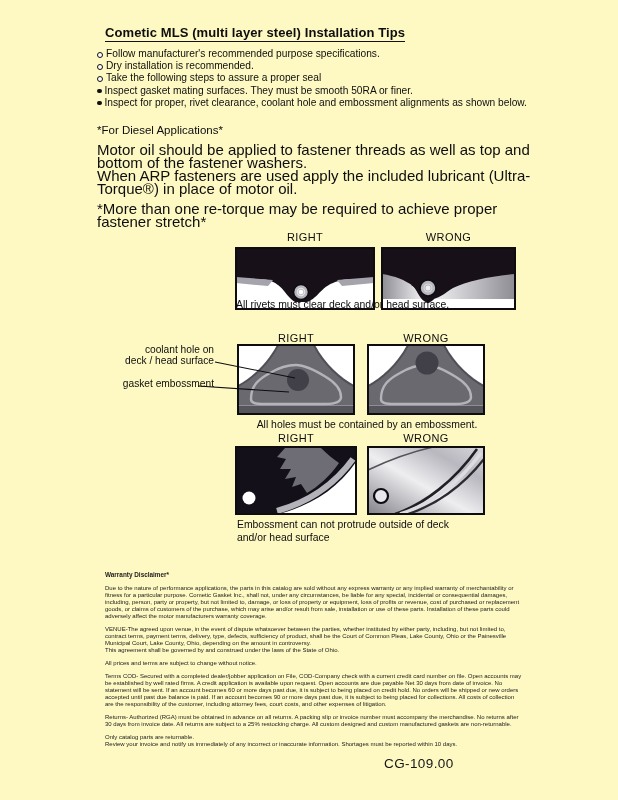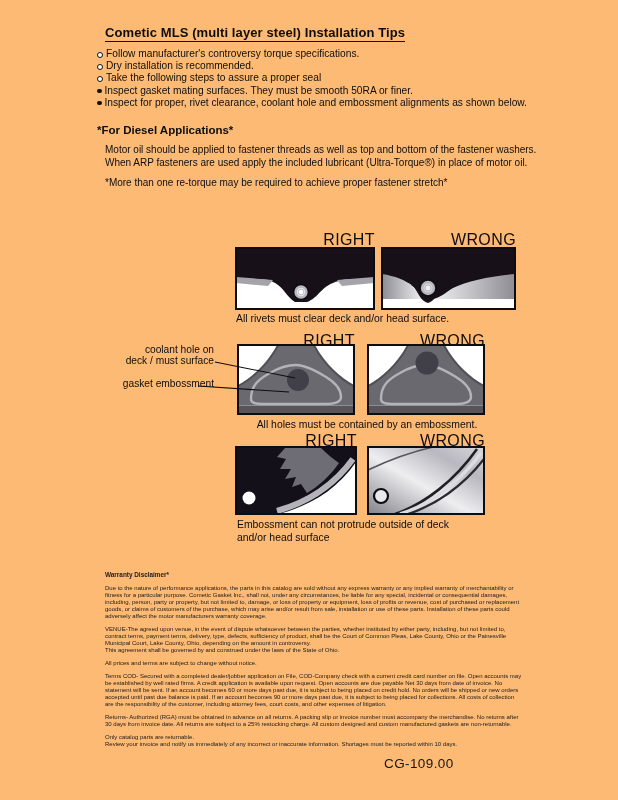--- a/index.html
+++ b/index.html
@@ -1,59 +1,59 @@
 <!DOCTYPE html>
 <html><head>
 <meta charset="utf-8">
 <style>
   html,body{margin:0;padding:0;background:#e8e8e8;}
   .page{
-    position:relative;width:618px;height:800px;background:#fdba74;
+    position:relative;width:618px;height:800px;background:#fef9c3;
     font-family:"Liberation Sans","DejaVu Sans",sans-serif;color:#111;
     overflow:hidden;margin:0 auto;
   }
   
   .content{position:absolute;left:97px;top:23px;width:442px;}
   .doc-title{
     display:inline-block;font-size:13px;font-weight:bold;letter-spacing:.1px;
     border-bottom:1.6px solid #111;padding-bottom:1px;margin:0 0 6px 8px;color:#0d0d0d;
   }
   .bullet-row{display:flex;align-items:flex-start;line-height:12.2px;font-size:10.2px;color:#0e0e0e;}
   .bullet-row .glyph{
     flex:0 0 auto;width:4px;height:4px;border:1.1px solid #111;border-radius:50%;
     margin:3.5px 3px 0 0;background:#fff;
   }
   .bullet-row.sub{}
   .bullet-row.sub .glyph{width:4.5px;height:4.5px;border:none;background:#111;margin-top:4px;}
-  .diesel-heading{font-size:11.5px;font-weight:bold;margin:15px 0 0 0;color:#0d0d0d;}
-  .para{font-size:10px;line-height:13px;margin:7px 0 0 8px;white-space:pre-line;color:#0e0e0e;}
+  .diesel-heading{font-size:11.5px;font-weight:normal;margin:15px 0 0 0;color:#0d0d0d;}
+  .para{font-size:15px;line-height:13px;margin:7px 0 0 0;white-space:pre-line;color:#0e0e0e;}
   
   .fig-row{position:absolute;}
-  .fig-label{position:absolute;top:0;font-size:16px;letter-spacing:.4px;text-align:right;color:#0d0d0d;}
+  .fig-label{position:absolute;top:0;font-size:11px;letter-spacing:.4px;text-align:center;color:#0d0d0d;}
   .fig-caption{position:absolute;font-size:10.4px;color:#0d0d0d;white-space:pre-line;line-height:12.5px;}
   .fig-svg{position:absolute;display:block;}
   .ann-label{position:absolute;left:1px;width:95px;text-align:right;font-size:10.2px;line-height:10.8px;color:#0e0e0e;}
   .leader{position:absolute;left:0;top:0;pointer-events:none;z-index:3;}
   
   .fineprint{position:absolute;left:105px;top:571px;width:418px;color:#1b1b1b;}
   .fineprint h6{font-size:6.4px;margin:0 0 7px 0;font-weight:bold;}
   .fineprint p{font-size:6px;line-height:7px;margin:0 0 6px 0;white-space:pre-line;}
   .page-code{position:absolute;left:384px;top:756px;font-size:13.5px;letter-spacing:.4px;color:#161616;}
 </style>
 </head>
 <body>
 
 <div class="page">
 
   <div class="content">
     <h1 class="doc-title">Cometic MLS (multi layer steel) Installation Tips</h1>
 
     <div class="bullet-row">
       <span class="glyph"></span>
-      <span>Follow manufacturer's controversy torque specifications.</span>
+      <span>Follow manufacturer's recommended purpose specifications.</span>
     </div>
     <div class="bullet-row">
       <span class="glyph"></span>
       <span>Dry installation is recommended.</span>
     </div>
     <div class="bullet-row">
       <span class="glyph"></span>
       <span>Take the following steps to assure a proper seal</span>
     </div>
     <div class="bullet-row sub">
@@ -101,30 +101,30 @@
       <rect x="1" y="52" width="133" height="10" fill="#ffffff"></rect>
       <path d="M1,27 C14,29 24,33 32,39 C36,43 38,49 42,52 L1,52 Z" fill="url(#g1l)"></path>
       <path d="M134,27 C110,29 86,34 72,41 C64,46 60,50 52,52 L134,52 Z" fill="url(#g1r)"></path>
       <path d="M30,38 C38,42 36,52 47,56 C58,52 56,42 64,38 C54,32 40,32 30,38 Z" fill="#171019"></path>
       <circle cx="47" cy="41" r="8" fill="#b9b7bf" stroke="#0d0d0f" stroke-width="1.6"></circle>
       <circle cx="47" cy="41" r="4.5" fill="#d9d9dd"></circle>
       <circle cx="47" cy="41" r="3" fill="#efeff1" stroke="#9a98a0" stroke-width="0.6"></circle>
       <rect x="1" y="1" width="133" height="61" fill="none" stroke="#0d0d0f" stroke-width="2"></rect>
     </svg>
 
-    <div class="fig-caption" style="left:1px;top:82px;">All rivets must clear deck and/or head surface.</div>
+    <div class="fig-caption" style="left:1px;top:68px;">All rivets must clear deck and/or head surface.</div>
   </div>
 
   <div class="fig-row" style="left:118px;top:332px;width:370px;height:102px;">
     <div class="fig-label" style="left:119px;width:118px;">RIGHT</div>
     <div class="fig-label" style="left:249px;width:118px;">WRONG</div>
 
     <div class="ann-label" style="top:13px;">
       <div>coolant hole on</div>
-      <div>deck / must surface</div>
+      <div>deck / head surface</div>
     </div>
     <div class="ann-label" style="top:47px;">gasket embossment</div>
 
     <svg class="fig-svg" style="left:119px;top:12px;" width="118" height="71" viewBox="0 0 118 71">
       <rect x="1" y="1" width="116" height="69" fill="#6b6970"></rect>
       <path d="M40,1 C30,20 14,34 1,41" stroke="#514f56" stroke-width="4" fill="none"></path>
       <path d="M78,1 C88,20 104,34 117,41" stroke="#514f56" stroke-width="4" fill="none"></path>
       <path d="M1,1 L40,1 C30,20 14,34 1,41 Z" fill="#ffffff"></path>
       <path d="M117,1 L78,1 C88,20 104,34 117,41 Z" fill="#ffffff"></path>
       <rect x="1" y="62" width="116" height="8" fill="#57555c"></rect>

